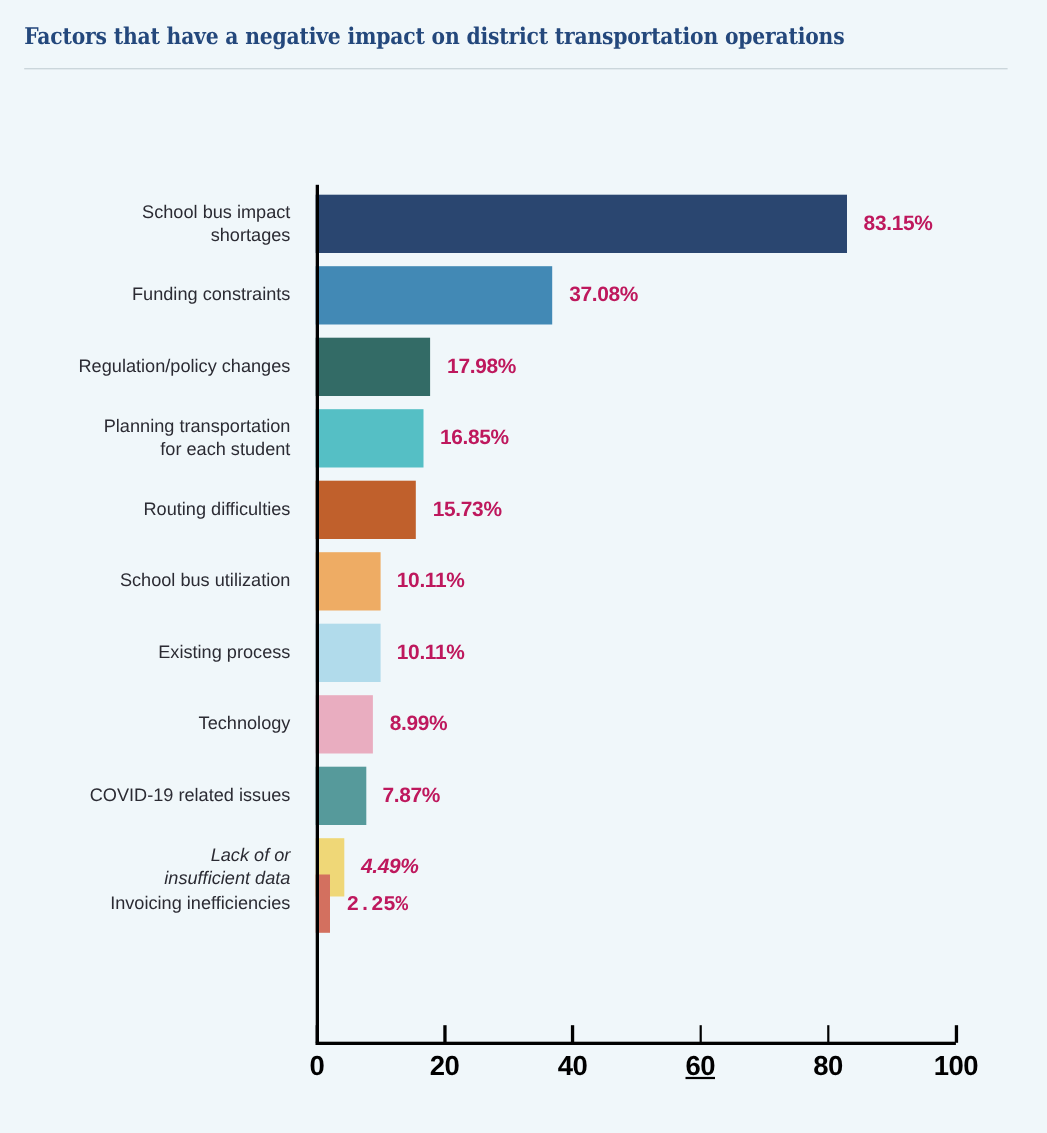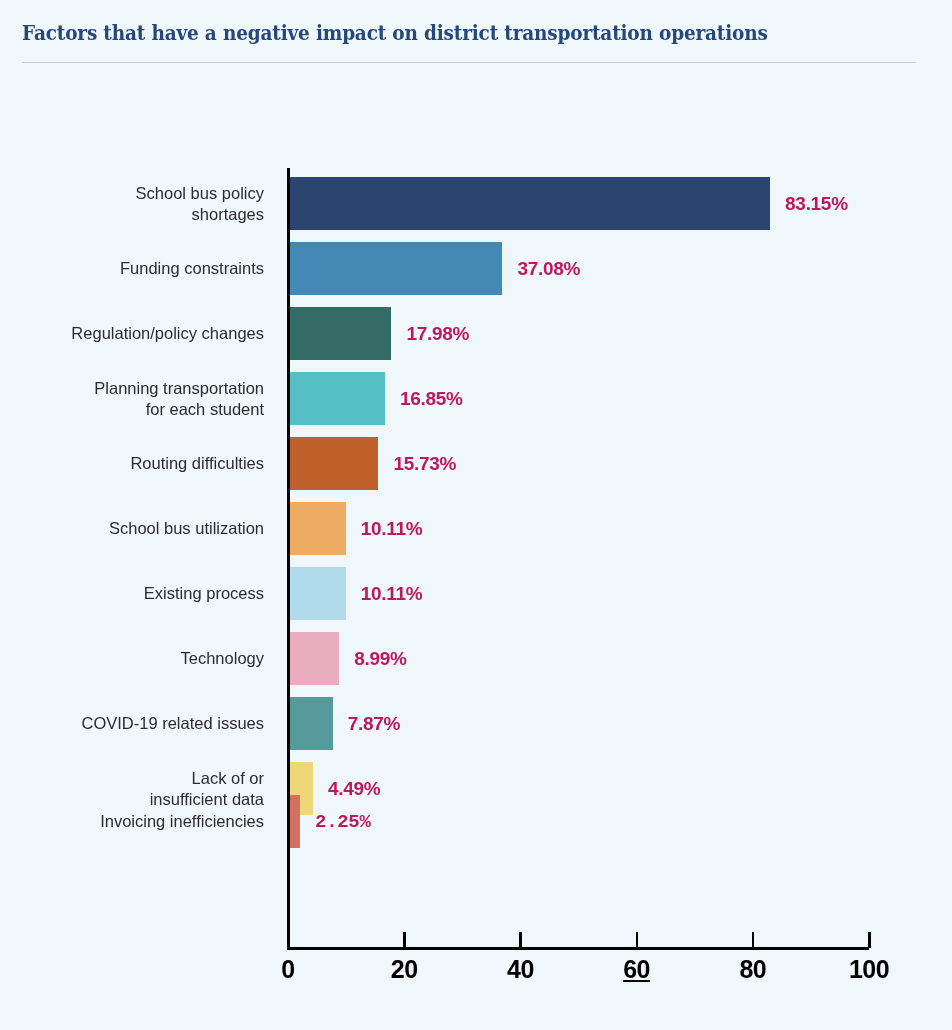--- a/index.html
+++ b/index.html
@@ -147,21 +147,21 @@
 <body>
 
 <div id="chart-header">
   <div id="chart-title">Factors that have a negative impact on district transportation operations</div>
   <div id="title-divider"></div>
 </div>
 
 <div id="plot-area">
     <div class="bar-row" style="top: 171px;">
       <div class="cat-label">
-        <span>School bus policy</span>
+        <span>School bus impact</span>
         <span>shortages</span>
       </div>
       <div class="bar-track" style="width: 585px;">
         <div class="bar" title="School bus driver shortages: 83.15%" style="width: 483.101px; background: rgb(42, 70, 112);"></div>
         <div class="bar-value" style="left: 498.101px;">83.15%</div>
       </div>
     </div>
     <div class="bar-row" style="top: 236px;">
       <div class="cat-label">
         <span>Funding constraints</span>
@@ -228,21 +228,21 @@
     </div>
     <div class="bar-row" style="top: 691px;">
       <div class="cat-label">
         <span>COVID-19 related issues</span>
       </div>
       <div class="bar-track" style="width: 585px;">
         <div class="bar" title="COVID-19 related issues: 7.87%" style="width: 45.7247px; background: rgb(86, 154, 155);"></div>
         <div class="bar-value" style="left: 60.7247px;">7.87%</div>
       </div>
     </div>
-    <div class="bar-row" style="top: 756px;">
+    <div class="bar-row" style="top: 756px; font-style: italic;">
       <div class="cat-label">
         <span>Lack of or</span>
         <span>insufficient data</span>
       </div>
       <div class="bar-track" style="width: 585px;">
         <div class="bar" title="Lack of or insufficient data: 4.49%" style="width: 26.0869px; background: rgb(239, 215, 119);"></div>
         <div class="bar-value" style="left: 41.0869px;">4.49%</div>
       </div>
     </div>
     <div class="bar-row" style="top: 789px;">

